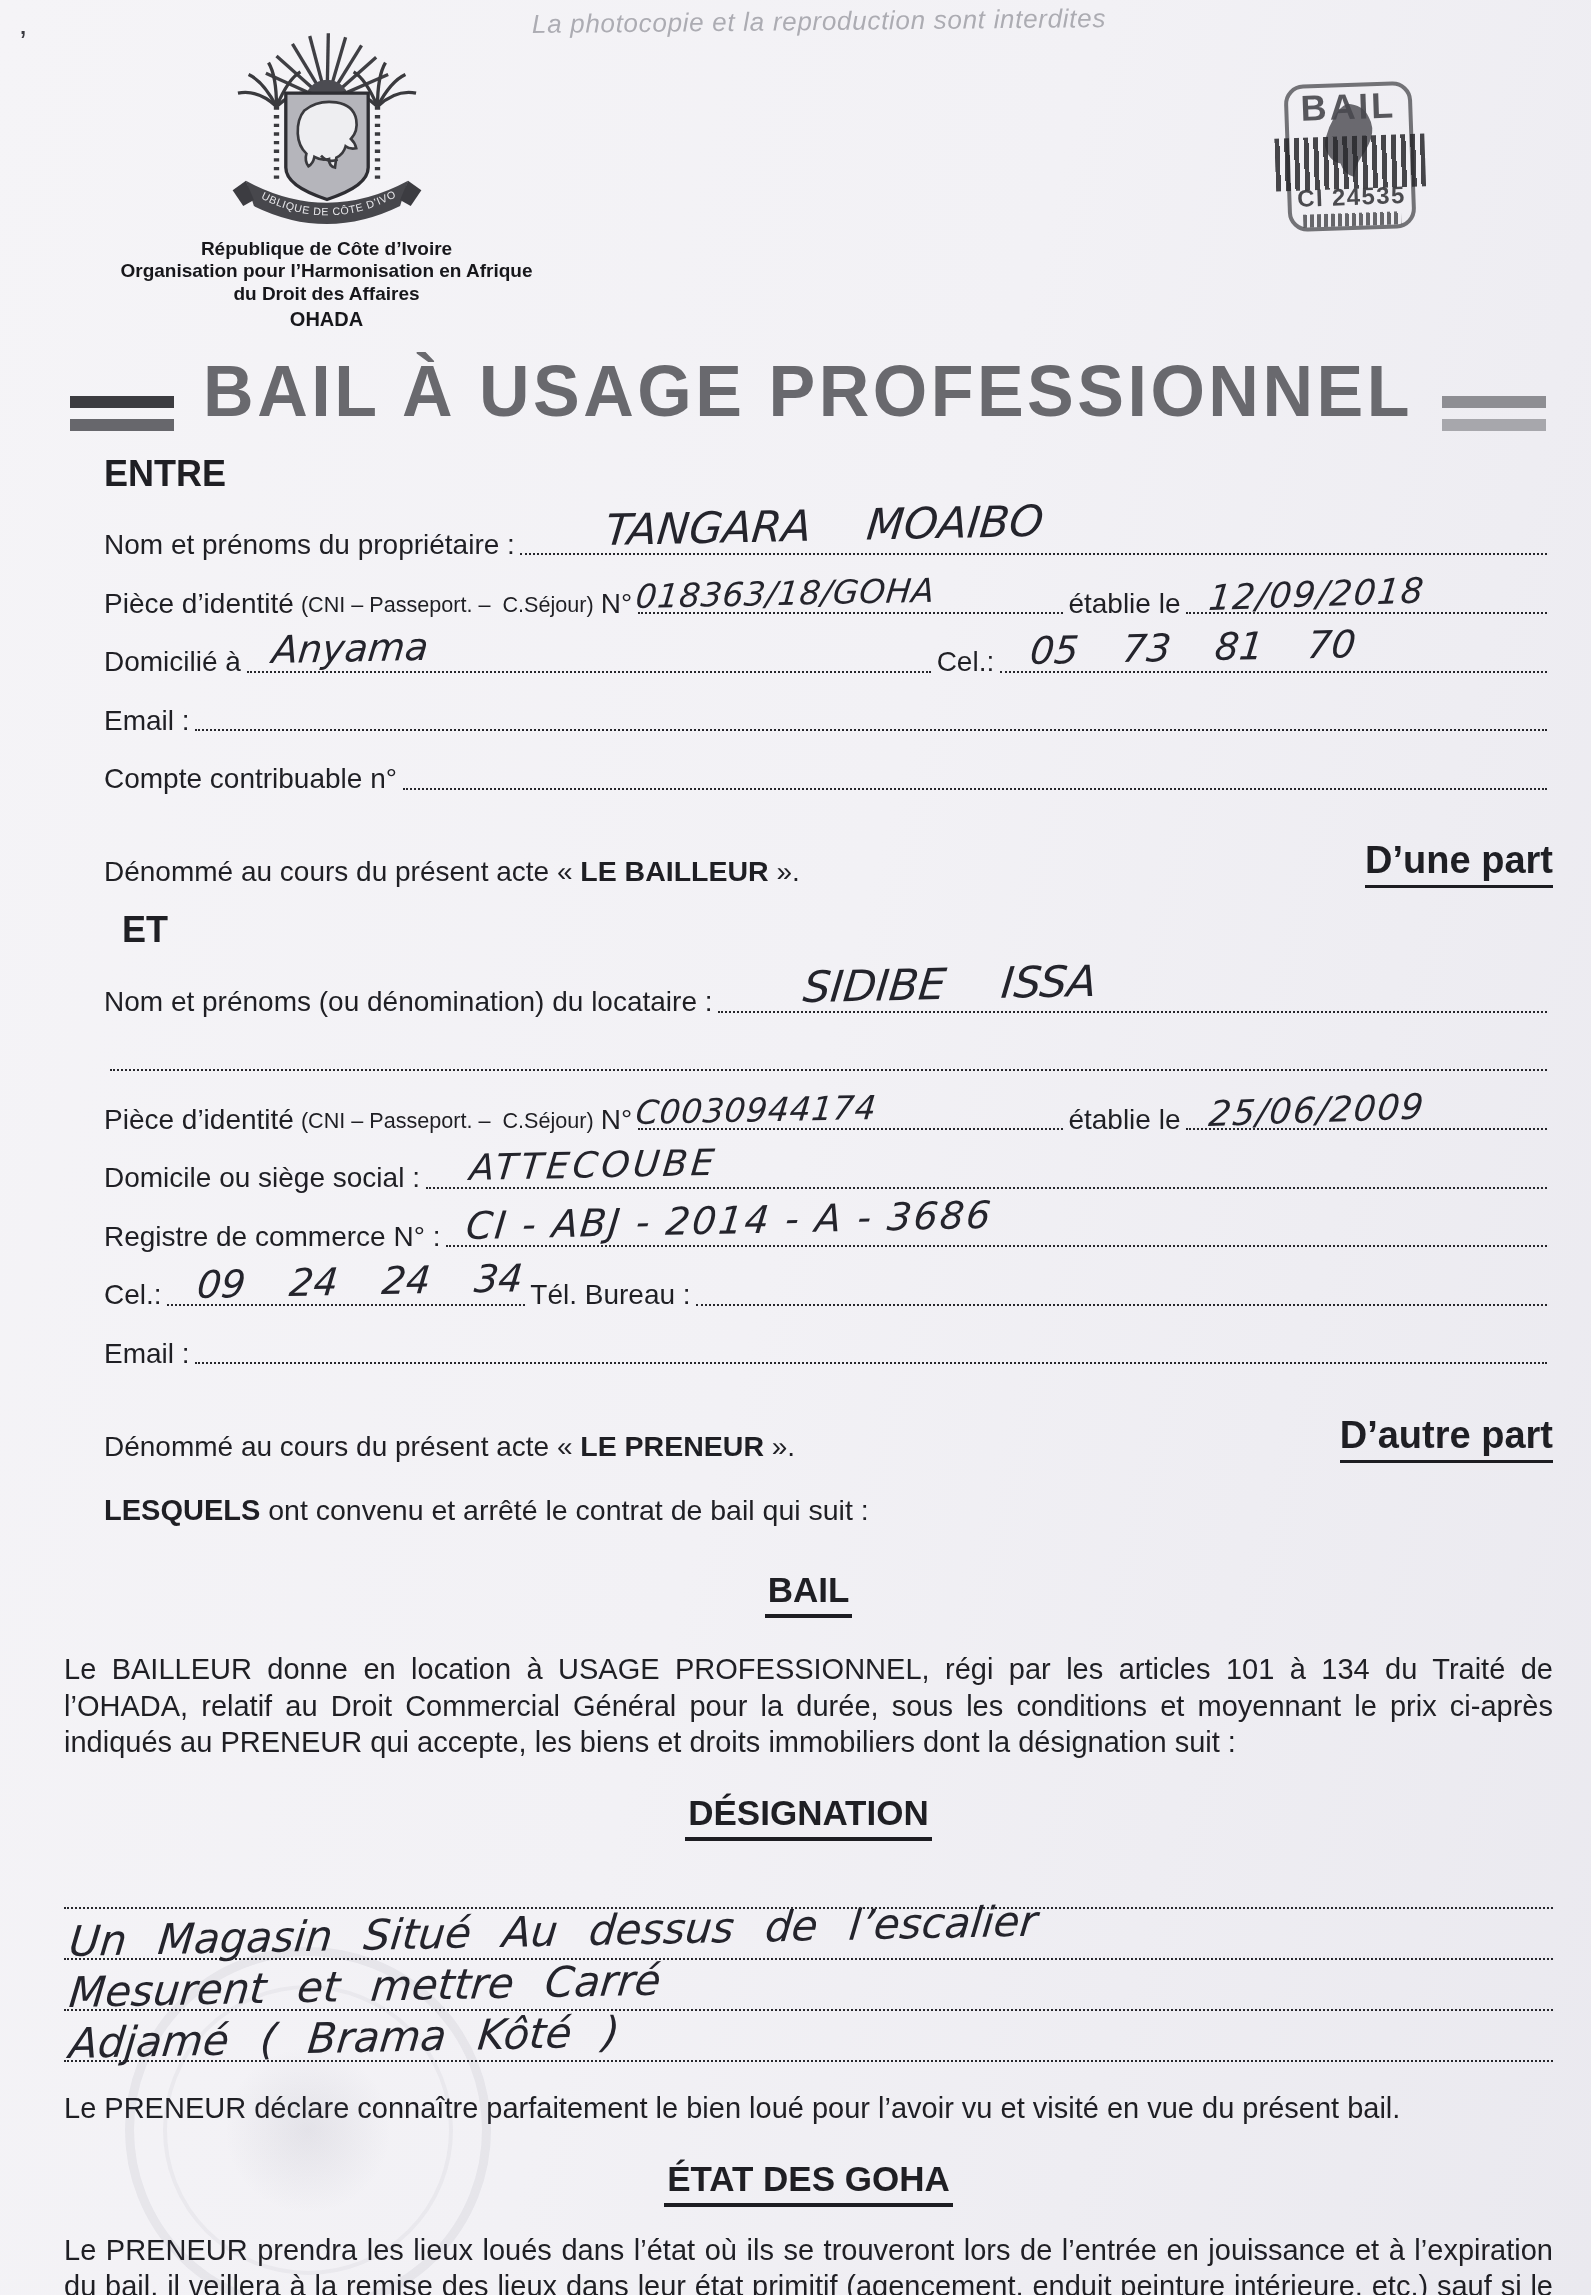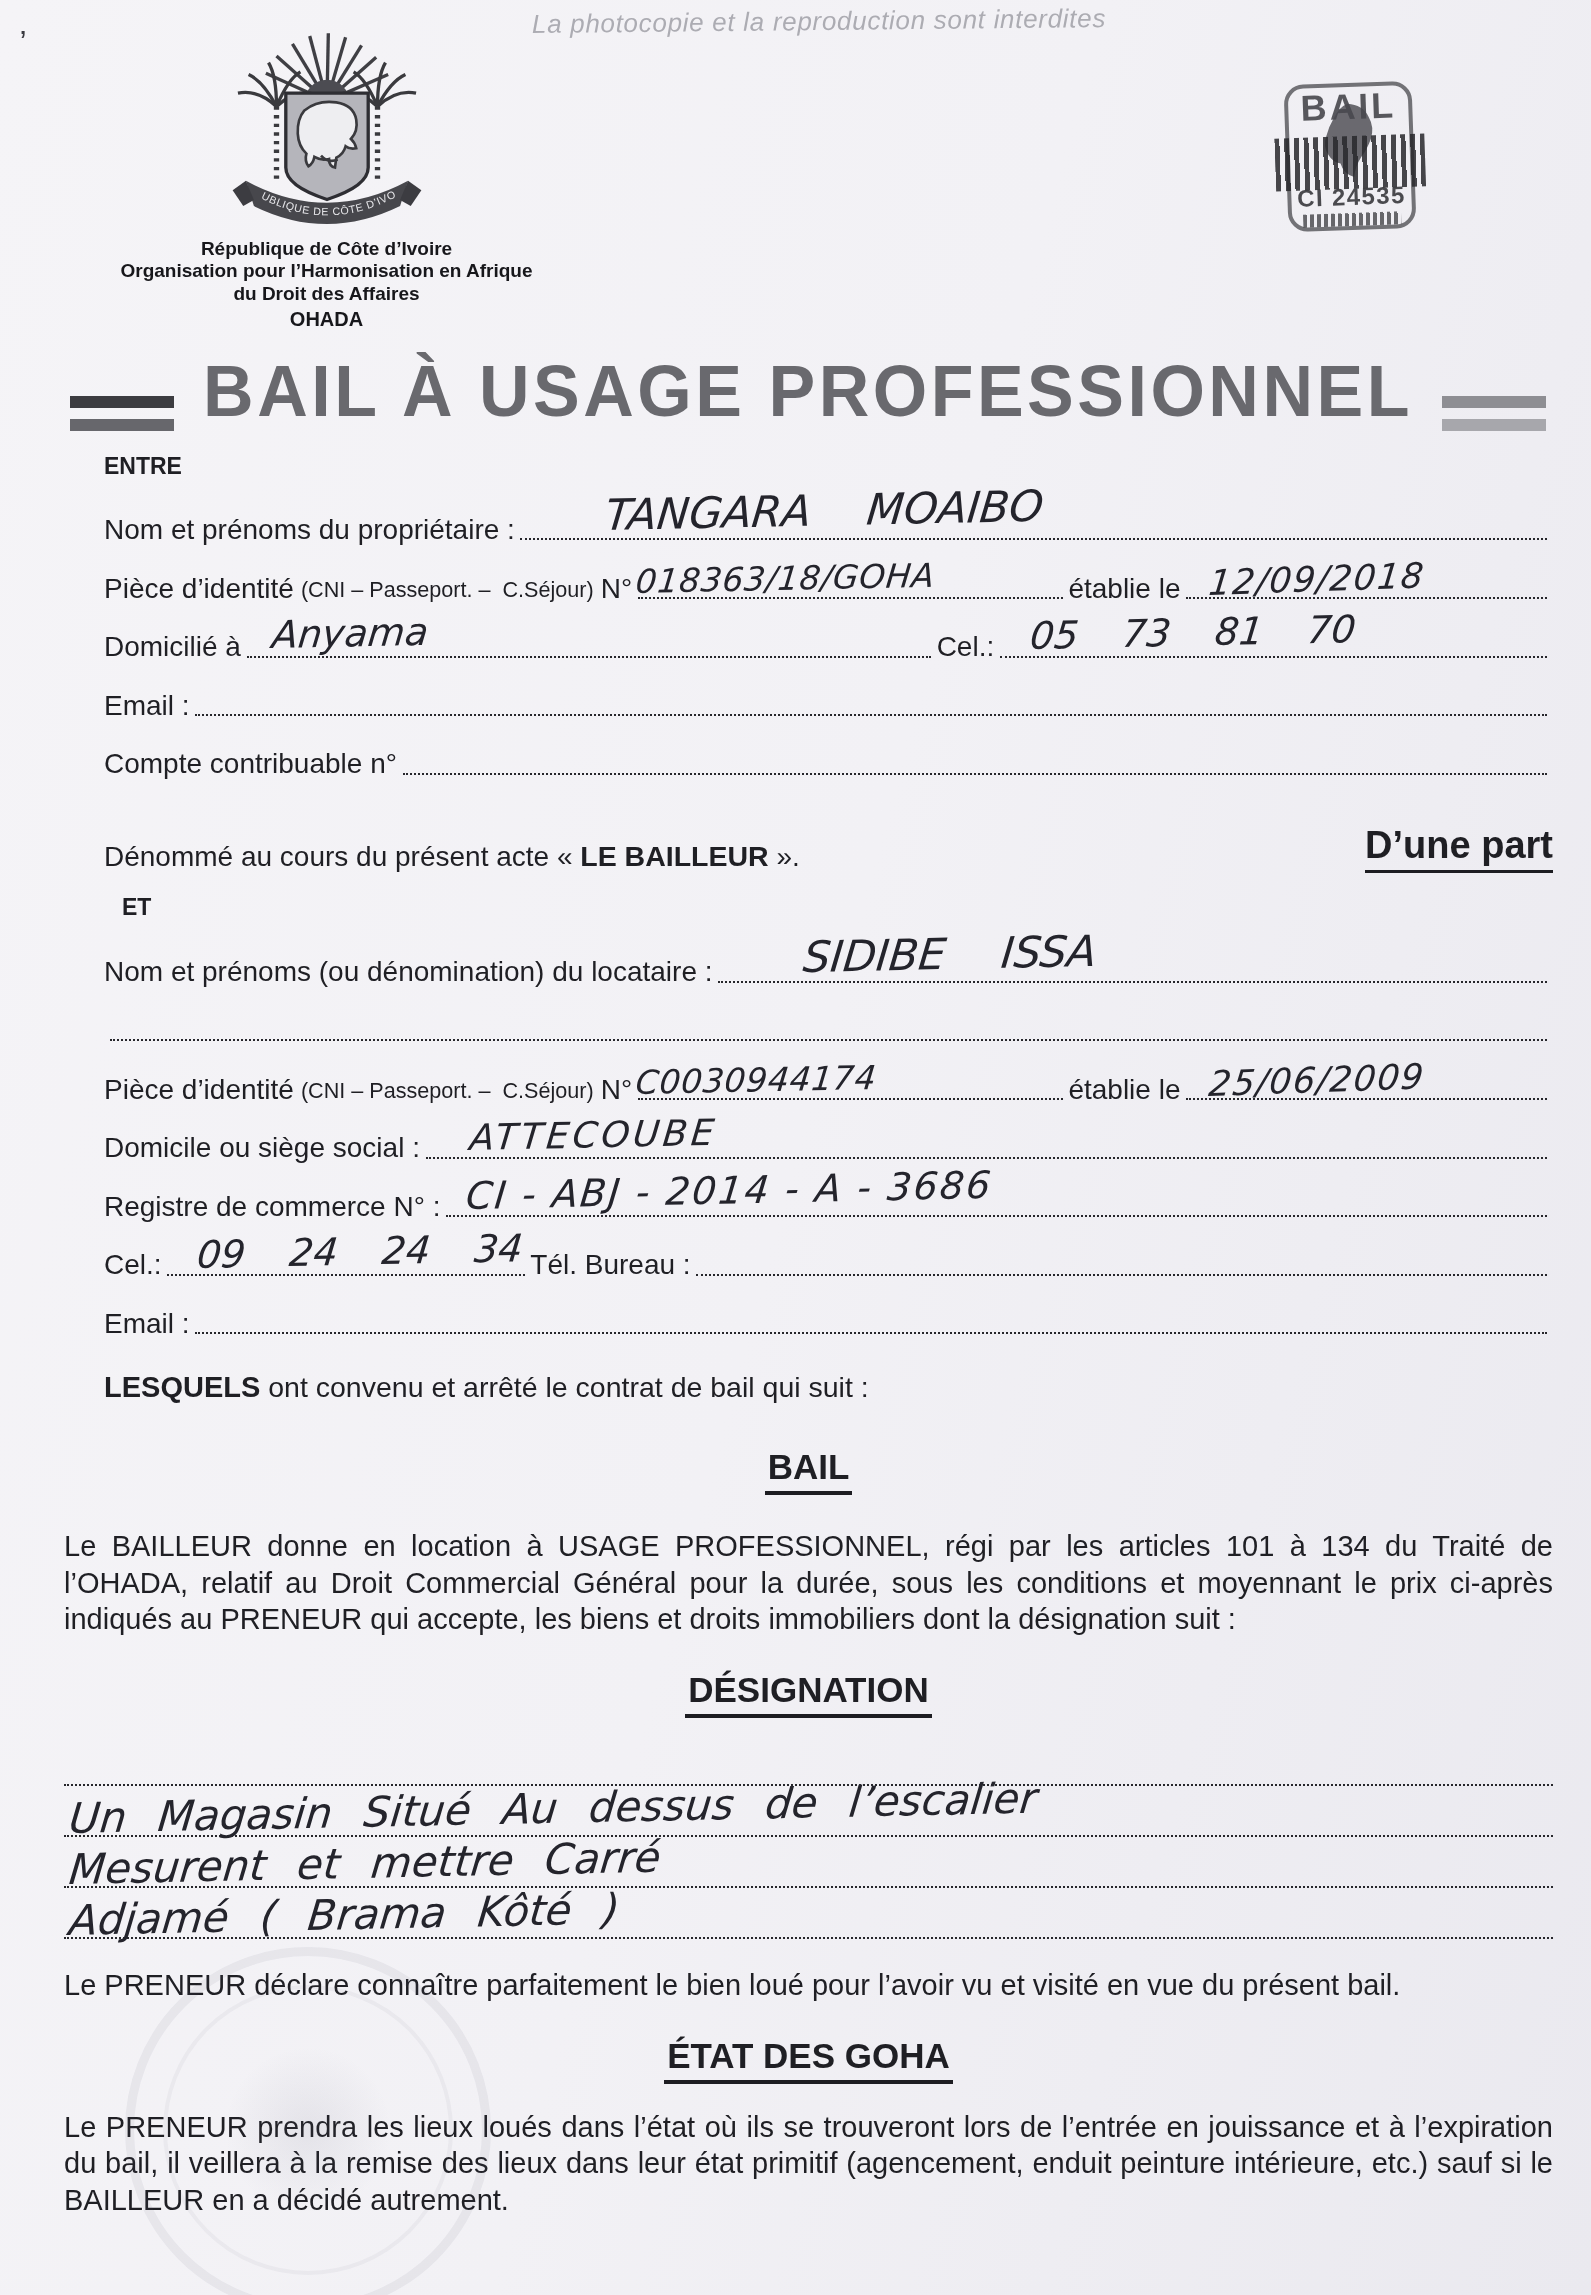--- a/index.html
+++ b/index.html
@@ -31,21 +31,21 @@
     background:repeating-linear-gradient(90deg,rgba(22,22,26,.85) 0 3.5px,transparent 3.5px 7px);}
   
   .title-row{position:absolute;top:351px;left:63px;right:39px;display:flex;align-items:flex-end;justify-content:center;gap:29px;}
   .bars{display:flex;flex-direction:column;gap:11px;}
   .bars span{display:block;width:104px;height:11.8px;}
   .bars-left span:nth-child(1){background:#3c3c40;} .bars-left span:nth-child(2){background:#67676c;}
   .bars-right span:nth-child(1){background:#8e8e93;} .bars-right span:nth-child(2){background:#a7a7ac;}
   .doc-title{font-size:70px;font-weight:bold;color:#69696e;letter-spacing:3.5px;white-space:nowrap;transform:scaleY(1.04);}
   
   .content{position:absolute;top:453px;left:64px;right:39px;}
-  .mini-head{font-size:23px;font-weight:bold;margin:0 0 31px 40px;}
+  .mini-head{font-size:36px;font-weight:bold;margin:0 0 31px 40px;}
   .mini-head.et{margin:2.8px 0 32px 58px;}
   .form-row{display:flex;align-items:flex-end;font-size:28px;margin:0 0 23.6px 40px;min-height:35px;position:relative;}
   .lbl{white-space:pre;text-align:center;}
   .lbl + .lbl{margin-left:7px;}
   .sub{font-size:21.6px;padding-bottom:1.4px;}
   .dots{flex:1;border-bottom:2.8px dotted #26262b;height:9.7px;margin:0 5.6px 5.6px 5.6px;position:relative;} .f85{flex:.85;} .f125{flex:1.25;} .f42{flex:.42;}
   .hw{position:absolute;bottom:1.4px;left:28px;font-family:"DejaVu Sans",sans-serif;font-style:italic;
     color:#24242c;transform:rotate(-1.2deg) skewX(-7deg);transform-origin:left bottom;white-space:nowrap;z-index:2;}
   .hw-name{font-size:43px;word-spacing:42px;left:83px;bottom:-1.4px;}
   .hw-id{font-size:33px;left:-4.2px;bottom:-4.2px;letter-spacing:0.7px;}
@@ -251,20 +251,24 @@
       </span>
       <span class="lbl">Tél. Bureau :</span>
       <span class="dots"></span>
     </div>
 
     <div class="form-row">
       <span class="lbl">Email :</span>
       <span class="dots"></span>
     </div>
 
+    <div class="denom-row">
+      <span class="lbl"><span>Dénommé au cours du présent acte « </span><b>LE PRENEUR</b><span> ».</span></span>
+      <span class="part">D’autre part</span>
+    </div>
 
     <div class="lesquels"><b>LESQUELS</b><span> ont convenu et arrêté le contrat de bail qui suit :</span></div>
 
     <div class="center-head head-bail">
       <span class="uhead">BAIL</span>
     </div>
 
     <p class="para">Le BAILLEUR donne en location à  USAGE PROFESSIONNEL, régi par les articles 101 à 134 du Traité de l’OHADA, relatif au Droit Commercial Général pour la durée, sous les conditions et moyennant le prix ci-après indiqués au PRENEUR qui accepte, les biens et droits immobiliers dont la désignation suit :</p>
 
     <div class="center-head head-desig">

